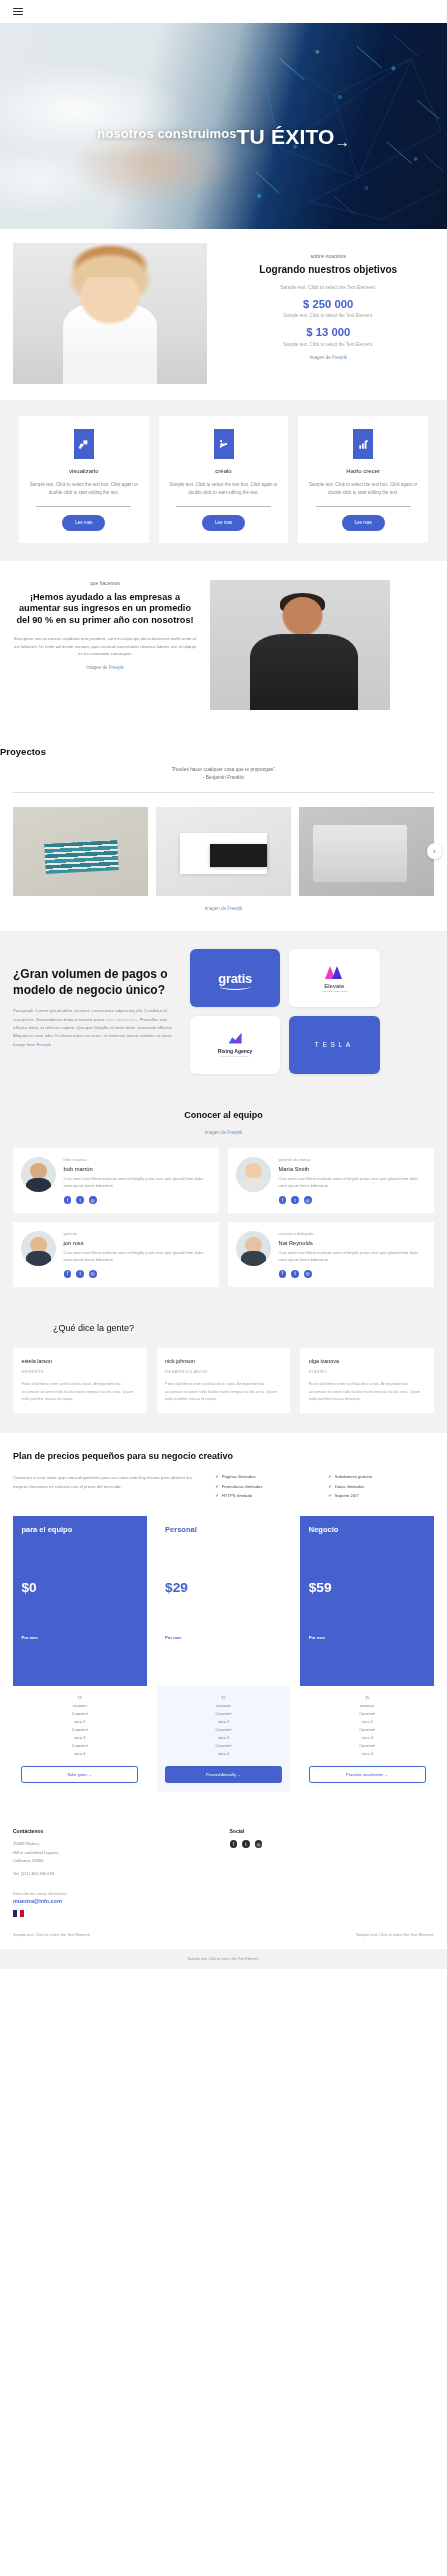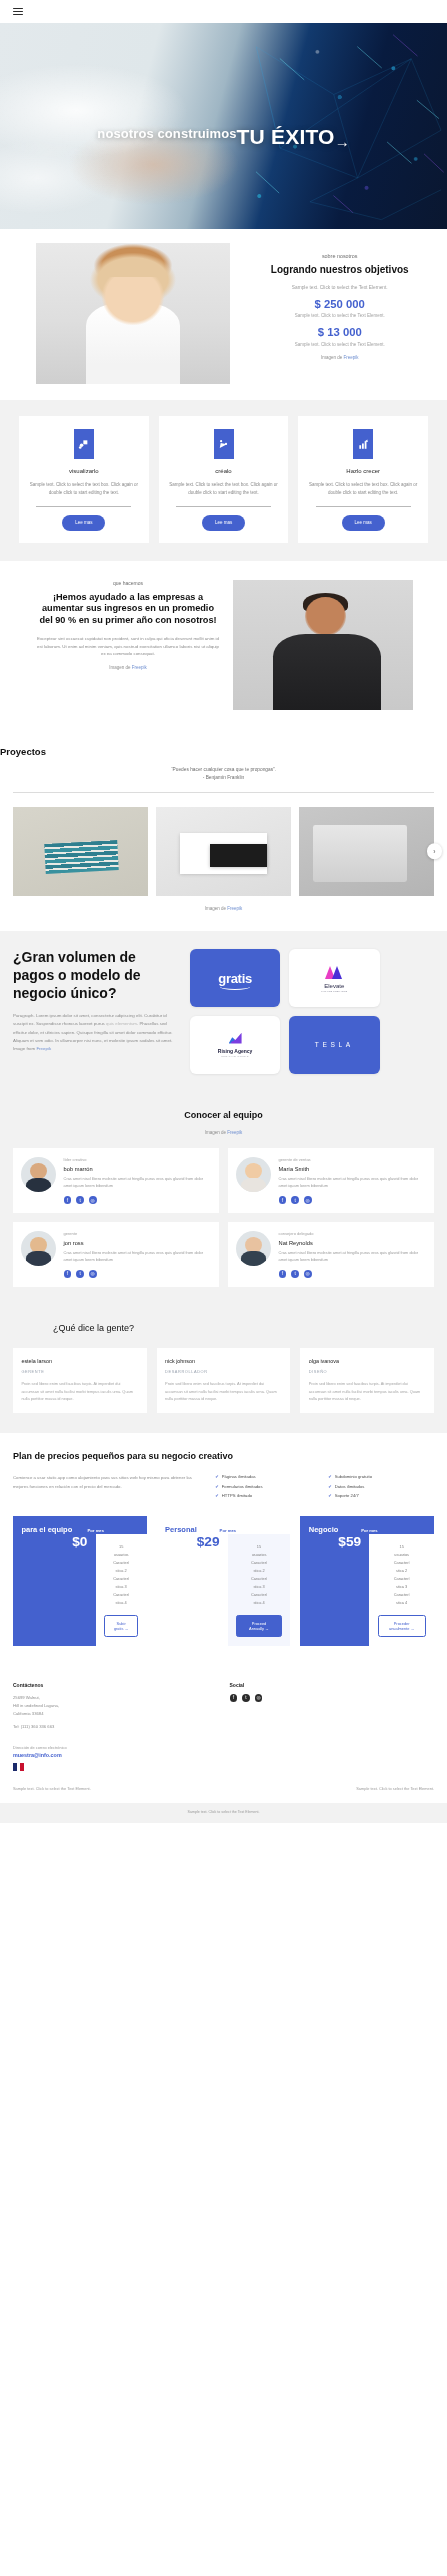--- a/index.html
+++ b/index.html
@@ -59,21 +59,21 @@
     text-shadow: 0 0.6px 6px rgba(0,0,0,.4);
   }
   .hero-arrow {
     margin-top:15.5px; color:#fff; font-size:15px; line-height:1; text-decoration:none;
     text-shadow: 0 0.6px 4.8px rgba(0,0,0,.4);
   }
 
   
   .sec { width:447px; }
   .sec-gray { background:#f2f2f2; }
-  .sec-white { background:#ffffff;padding-left:23px; }
+  .sec-white { background:#ffffff; }
   .wrap { width: 409px; margin: 0 auto; }
   .freepik { font-size:4.5px; color:#8d8d8d; text-align:center; }
   .freepik a { color:#6f8fd0; text-decoration:none; }
 
   
   .about { display:flex; gap:0; padding: 14.3px 0 15.5px; }
   .about-photo {
     width: 194px; height: 141px; margin-left: 13px;
     background:
       radial-gradient(ellipse 30% 26% at 50% 26%, #e6c89f 0 60%, rgba(230,200,159,0) 74%),
@@ -166,21 +166,21 @@
     position:absolute; right: 4.8px; top: 50%; transform: translateY(-50%);
     width: 15.5px; height: 15.5px; border-radius:50%; background:#fff;
     box-shadow: 0 0.6px 3px rgba(0,0,0,.22); display:flex; align-items:center;
     justify-content:center; font-size:6.6px; color:#555; cursor:pointer; z-index:5;
   }
   .proj-freepik { margin-top:10.7px; }
 
   
   .volume { display:flex; padding: 18px 0 19px; gap:10.7px; }
   .vol-left { width: 179px; padding-left: 13px; }
-  .vol-title { font-size:14px; font-weight:700; line-height:1.26; color:#111; }
+  .vol-title { font-size:12px; font-weight:700; line-height:1.26; color:#111;margin-top:18px; }
   .vol-text { font-size:4.4px; color:#8c8c8c; line-height:1.9; margin-top:9.5px; }
   .vol-text .hl { color:#b9b9b9; }
   .logos { display:grid; grid-template-columns:1fr 1fr; gap:8.4px; width:190px; margin-right:13px; }
   .logo-card {
     height:58px; border-radius:6px; background:#fff; display:flex;
     align-items:center; justify-content:center; flex-direction:column;
     box-shadow: 0 0.6px 2.4px rgba(0,0,0,.07);
   }
   .logo-amazon { background:#4461ce; }
   .amz { color:#fff; font-size:13px; font-weight:700; letter-spacing:-0.3px; position:relative; }
@@ -229,21 +229,21 @@
   
   .pricing { padding: 18px 0 18px; }
   .pr-head { padding:0 13px; }
   .pr-title { font-size:9px; font-weight:700; line-height:1.3; color:#111; }
   .pr-cols { display:flex; gap:14.3px; margin-top:12px; }
   .pr-desc { width:188px; font-size:4.3px; color:#8c8c8c; line-height:1.95; }
   .pr-feats { flex:1; display:grid; grid-template-columns:1fr 1fr; gap:4.2px 7.2px; }
   .pr-feat { font-size:4.2px; color:#4a4a4a; display:flex; gap:3px; align-items:flex-start; }
   .pr-feat .ck { color:#4461ce; font-size:4.2px; }
   .plans { display:flex; gap:10px; margin-top:18px; padding:0 13px; }
-  .plan { flex:1; background:#4461ce; color:#fff; padding:9.5px 8.4px 9.5px; display:flex; flex-direction:row; }
+  .plan { flex:1; background:#4461ce; color:#fff; padding:9.5px 8.4px 9.5px; display:flex; flex-direction:column;gap:37px; }
   .plan.alt { background:#fff; color:#1b1b1b; }
   .plan-name { font-size:7.5px; font-weight:700; }
   .plan.alt .plan-name { color:#4461ce; }
   .plan-price { font-size:13.7px; font-weight:700; margin-top:8.4px; }
   .plan.alt .plan-price { color:#4461ce; }
   .plan-per { font-size:4.2px; font-weight:700; margin-top:3px; }
   .plan.alt .plan-per { color:#4461ce; }
   .plan-body { background:#fff; margin:9px -8.4px -9.5px; padding:8.4px 8.4px 9.5px; flex:1;
     display:flex; flex-direction:column; align-items:center; }
   .plan.alt .plan-body { background:#f4f6fd; }

